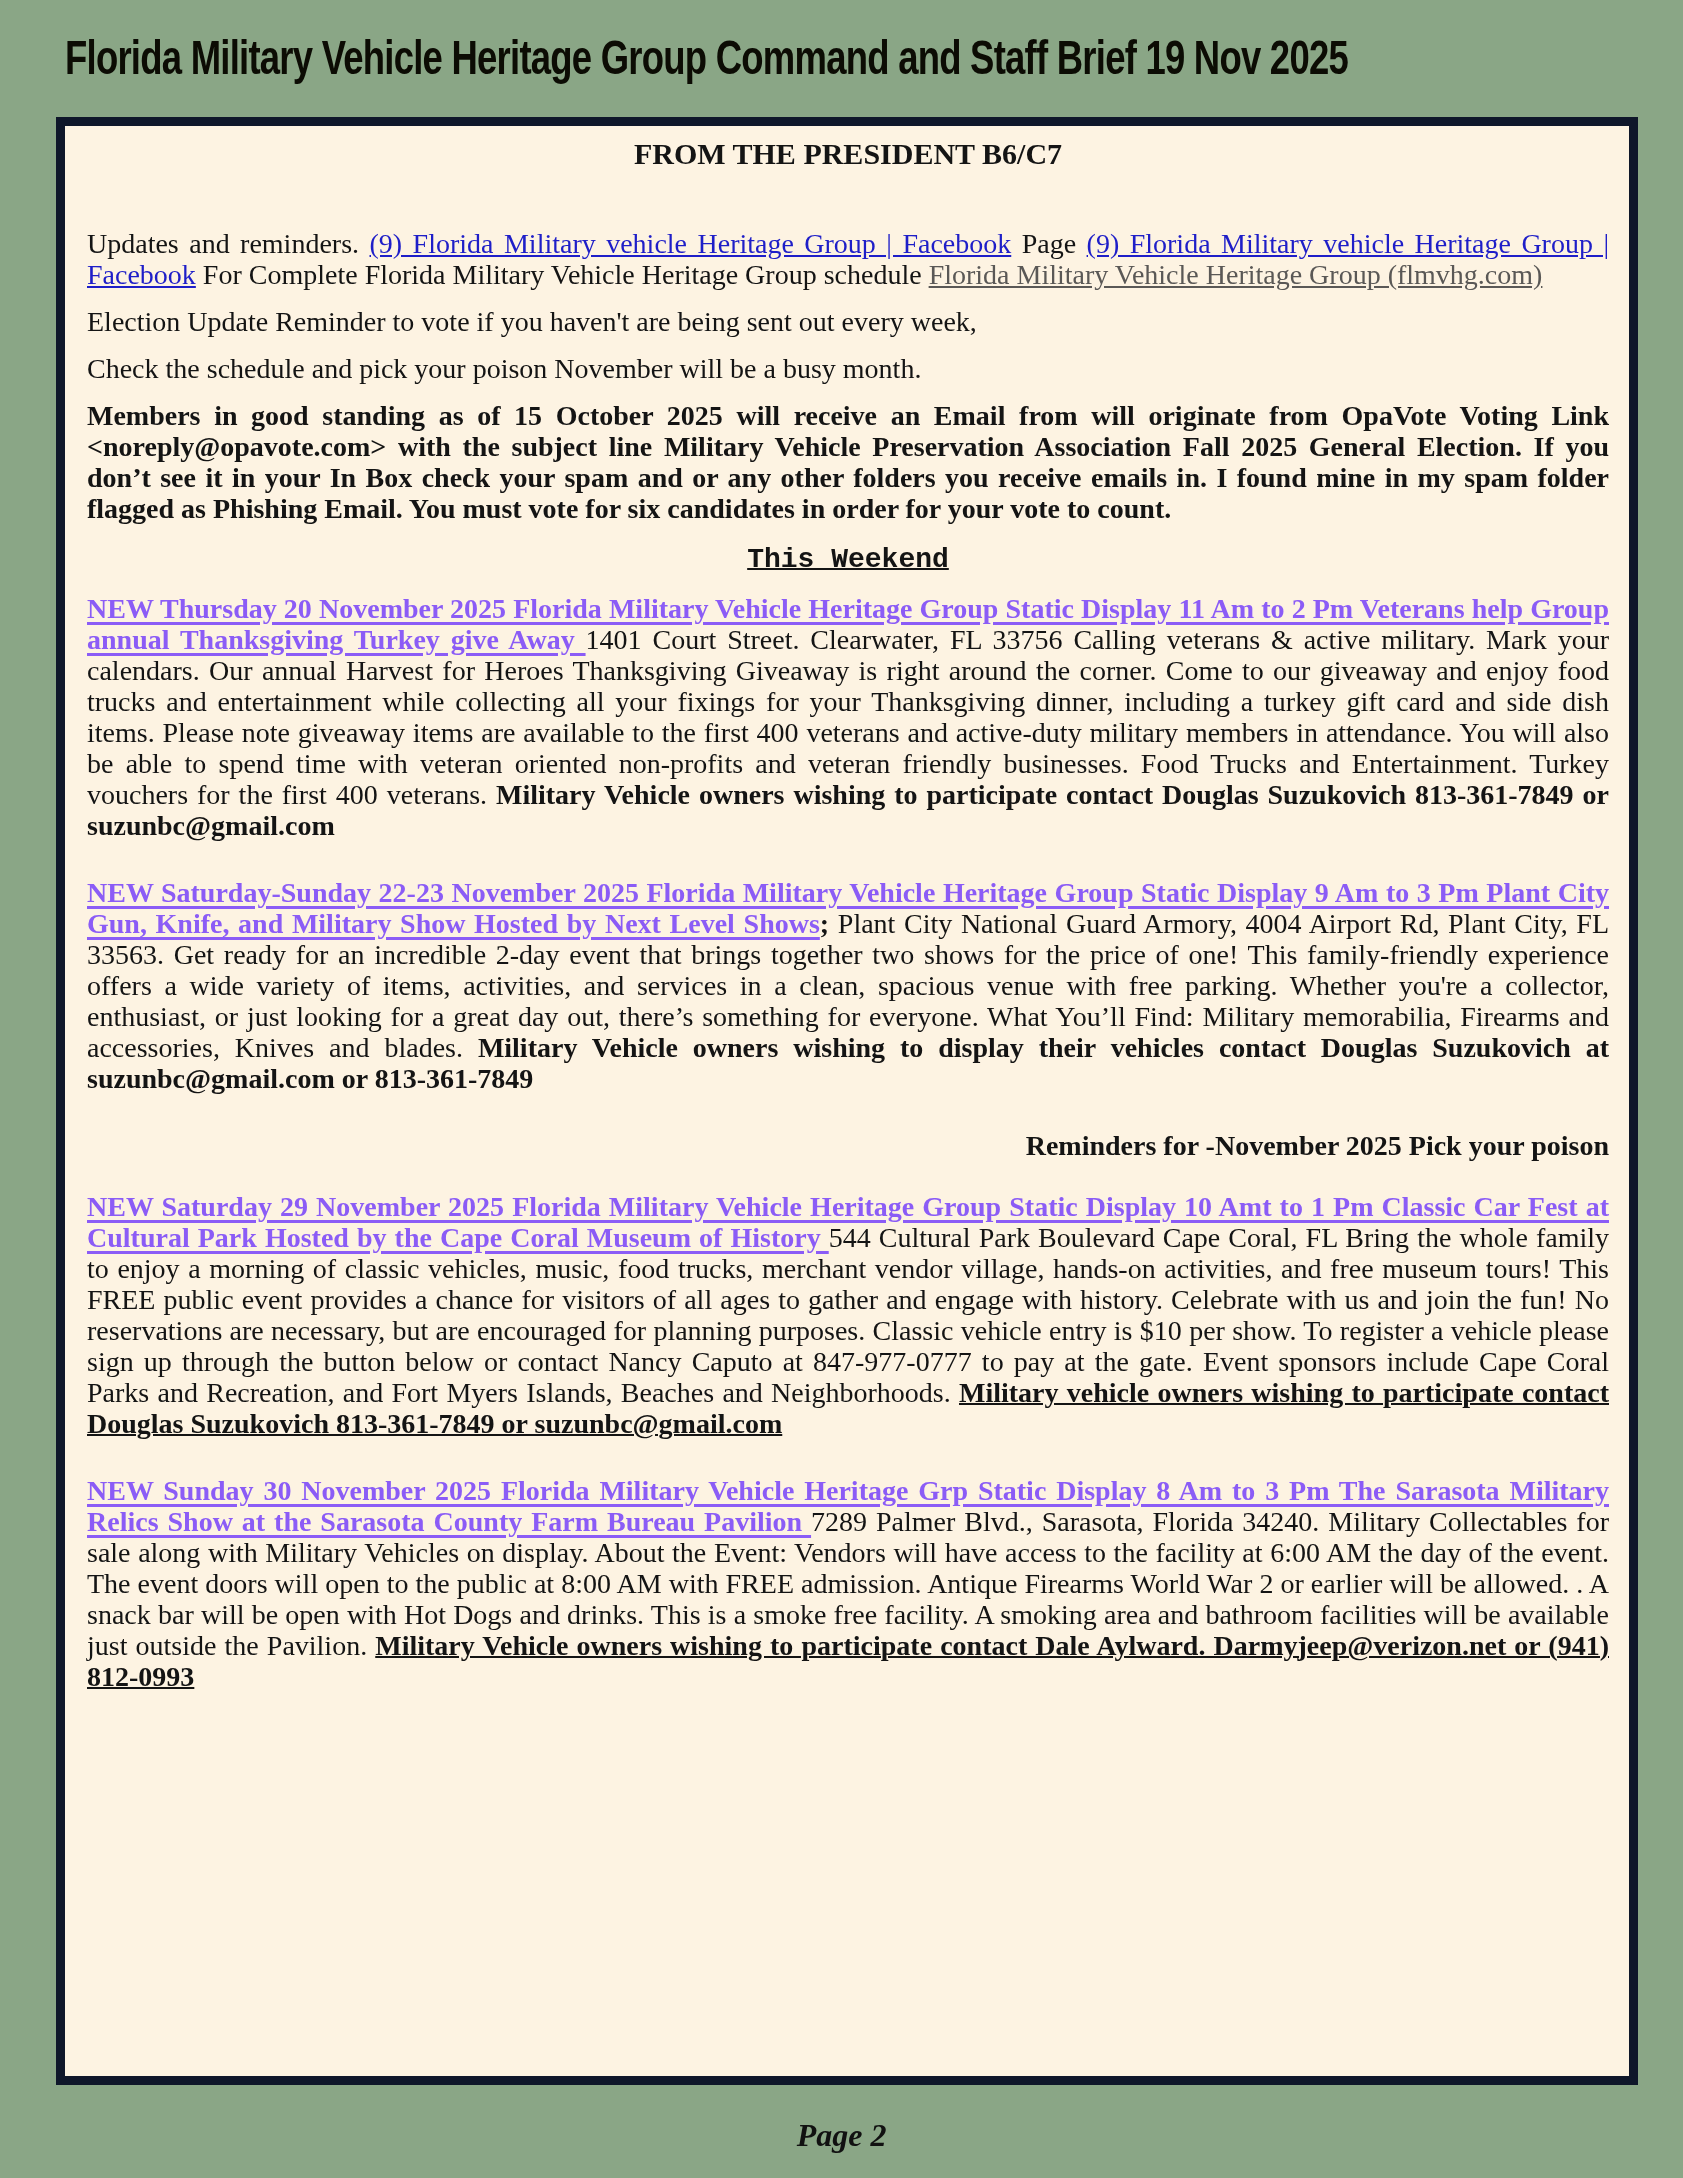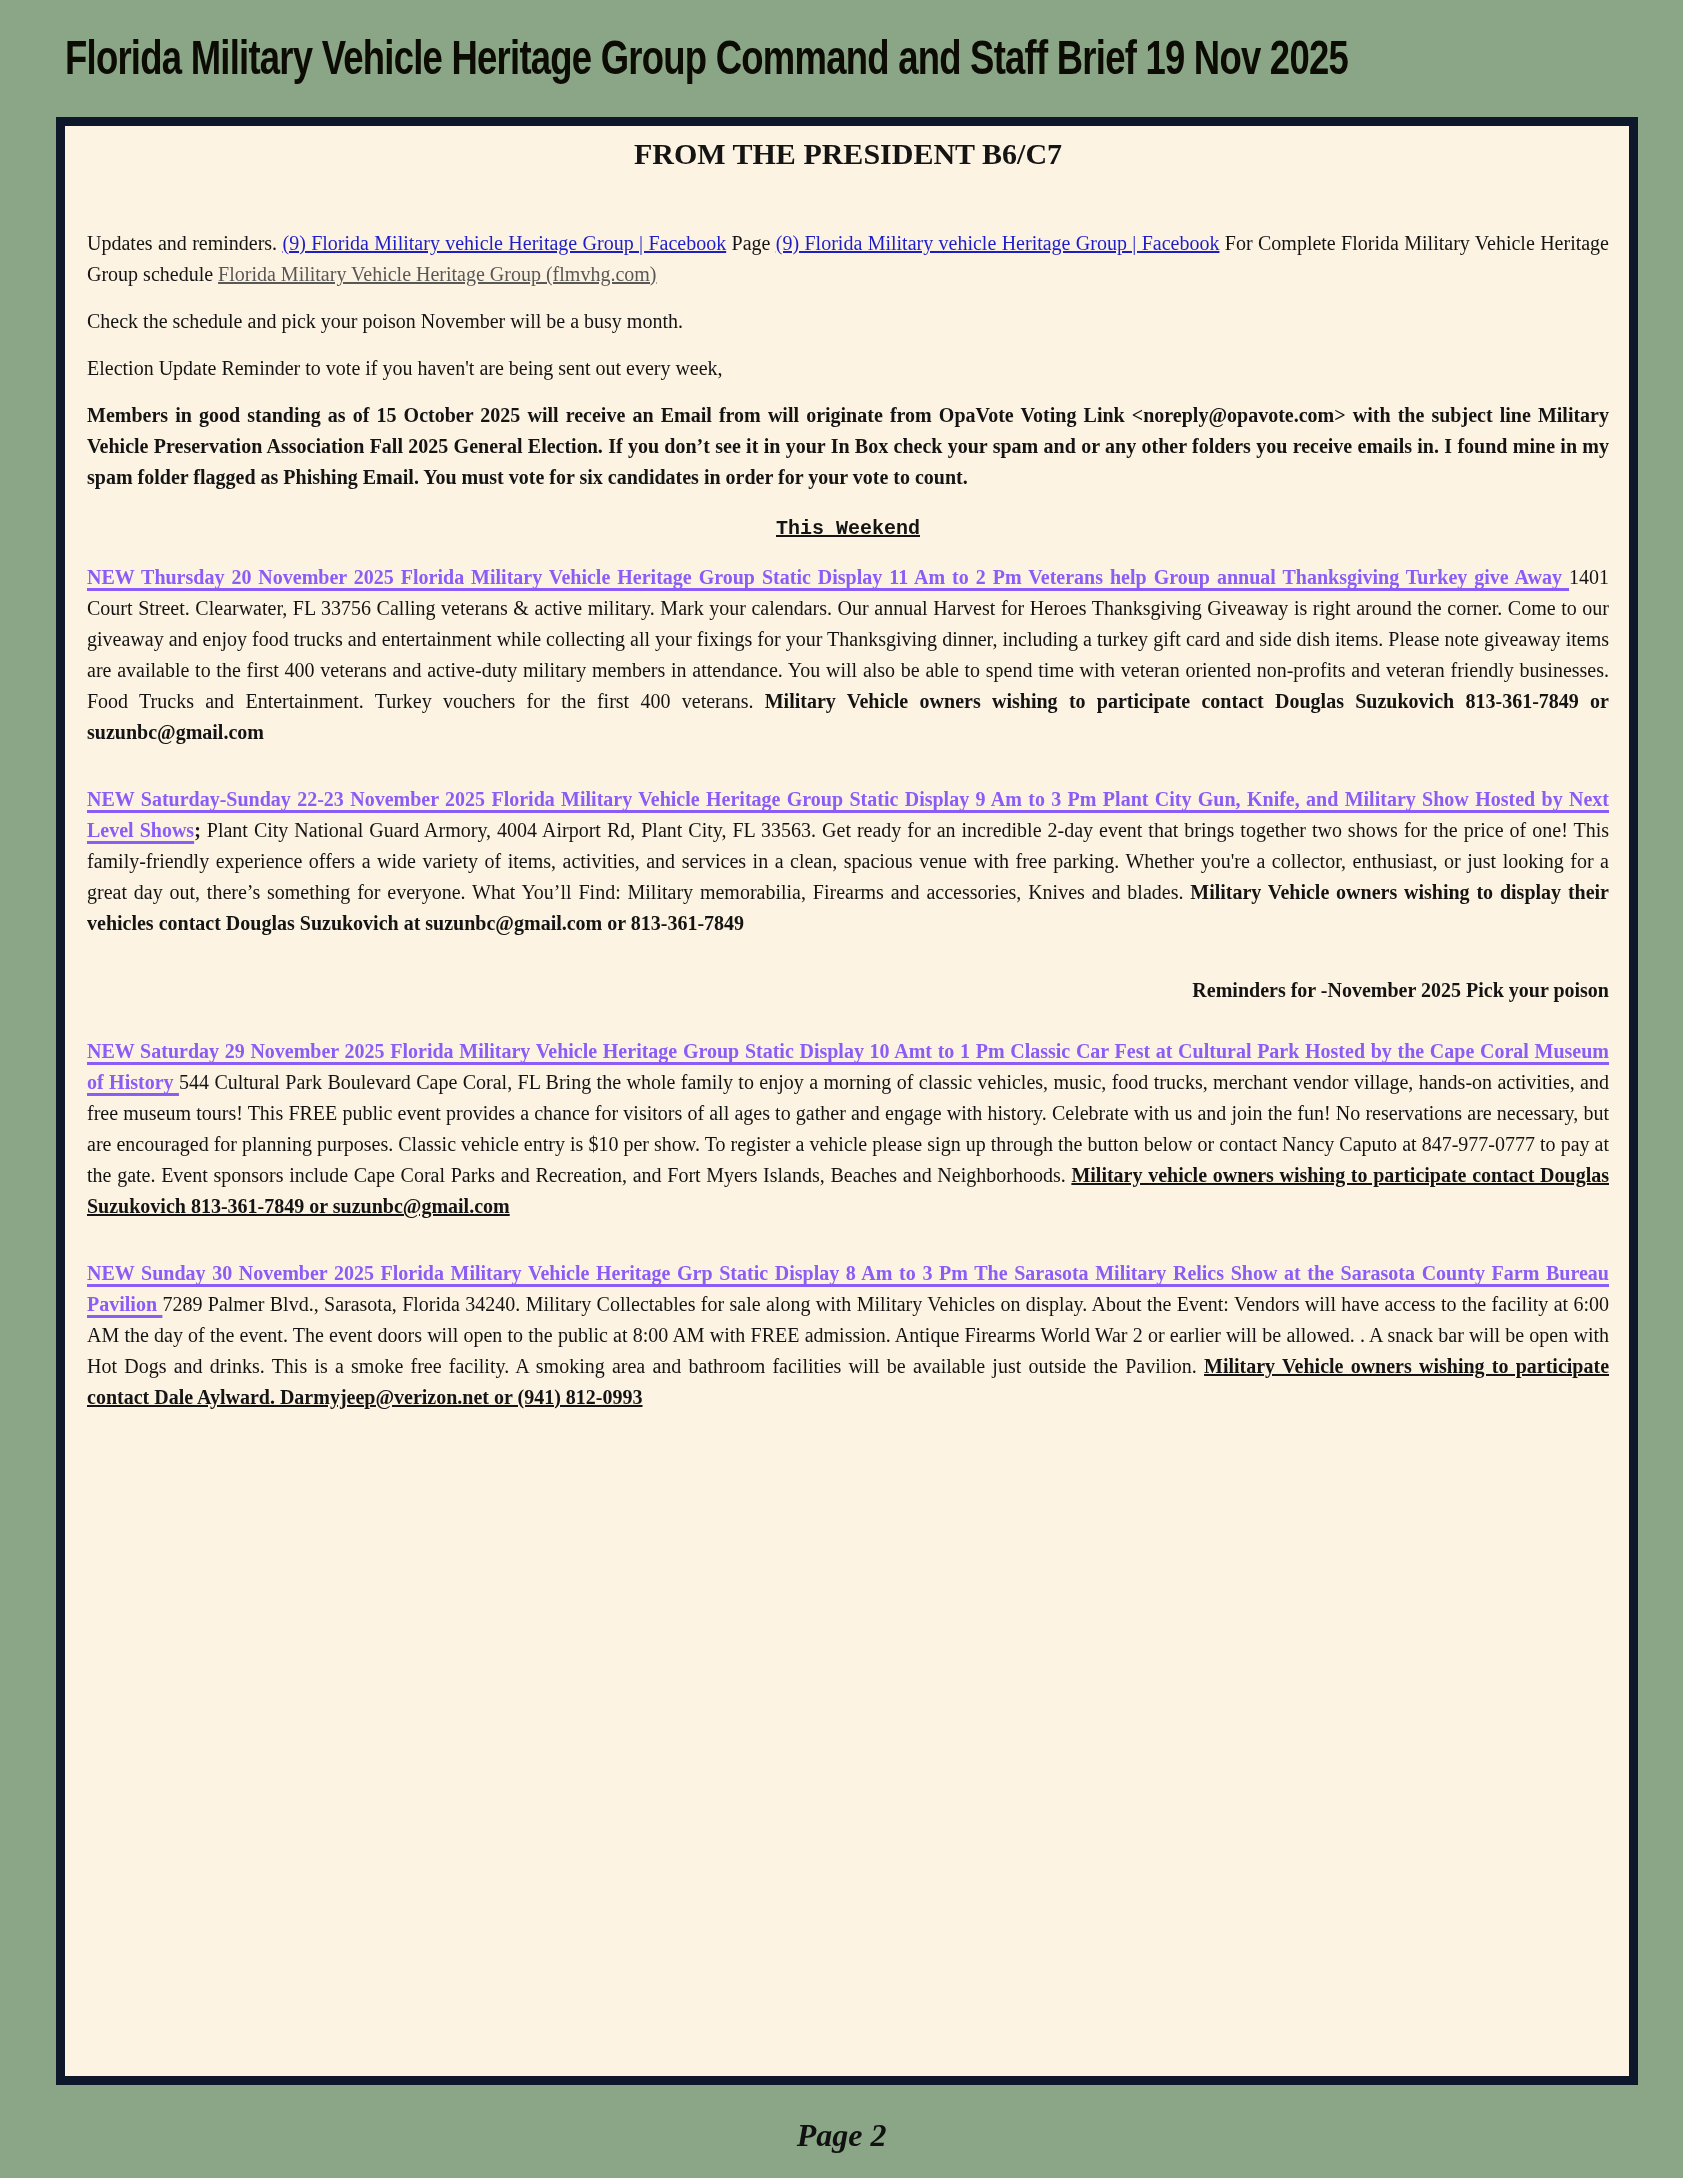--- a/index.html
+++ b/index.html
@@ -17,21 +17,21 @@
     transform: scaleX(0.76); transform-origin: left center;
   }
   .content-box {
     position: absolute; left: 56px; top: 117px;
     width: 1582px; height: 1968px; box-sizing: border-box;
     background: #FDF3E2;
     border: 9px solid #0f172a;
     padding: 10px 20px 0 22px;
     overflow: hidden;
   }
-  .block { font-size: 20px; line-height: 31px; margin: 0 0 16px; text-align: justify; }
+  .block { font-size: 28px; line-height: 31px; margin: 0 0 16px; text-align: justify; }
   .block.pres { text-align: center; font-size: 30px; margin: 2px 0 59px; }
   .block.weekend { text-align: center; margin: 20px 0 18px; font-family: Liberation Mono, monospace; }
   .block.reminders { text-align: right; margin: 28px 0 30px; }
   .block.event { margin-bottom: 36px; }
   .run.b  { font-weight: bold; }
   .run.bu { font-weight: bold; text-decoration: underline; text-decoration-thickness: 2px; }
   .run.r  { font-weight: bold; color: #8b5cf6; text-decoration: underline;
             text-decoration-thickness: 3px; text-underline-offset: 4px; }
   .run.l  { color: #1E1EC8; text-decoration: underline; }
   .run.g  { color: #5A5856; text-decoration: underline; }
@@ -43,22 +43,22 @@
 </style>
 </head>
 <body>
 
 <div class="page-title">Florida Military Vehicle Heritage Group  Command and Staff Brief 19 Nov 2025</div>
 
 <div class="content-box">
   <div id="doc-body">
       <div class="block pres"><span class="run b">FROM THE PRESIDENT B6/C7</span></div>
       <div class="block para"><span class="run n">Updates and reminders. </span><span class="run l">(9) Florida Military vehicle Heritage Group | Facebook</span><span class="run n">  Page  </span><span class="run l">(9) Florida Military vehicle Heritage Group | Facebook</span><span class="run n">  For Complete Florida Military Vehicle Heritage Group schedule </span><span class="run g">Florida Military Vehicle Heritage Group (flmvhg.com)</span></div>
+      <div class="block para"><span class="run n">Election Update  Reminder to vote if you haven't are being sent out every week,</span></div>
       <div class="block para"><span class="run n">Check the schedule and pick your poison November will be a busy month.</span></div>
-      <div class="block para"><span class="run n">Election Update  Reminder to vote if you haven't are being sent out every week,</span></div>
       <div class="block para"><span class="run b">Members in good standing as of 15 October 2025 will receive an Email from will originate from OpaVote Voting Link &lt;noreply@opavote.com&gt; with the subject line Military Vehicle Preservation Association Fall 2025 General Election. If you don’t see it in your In Box  check your spam and or any other folders you receive emails in. I found mine in my spam folder flagged as Phishing Email. You must vote for six candidates in order for your vote to count.</span></div>
       <div class="block weekend"><span class="run bu">This Weekend</span></div>
       <div class="block event"><span class="run r">NEW Thursday 20 November 2025 Florida Military Vehicle Heritage Group Static Display 11 Am to 2 Pm Veterans help  Group annual Thanksgiving Turkey give Away </span><span class="run n">1401 Court Street. Clearwater, FL 33756 Calling veterans &amp; active military. Mark your calendars. Our annual Harvest for Heroes Thanksgiving Giveaway is right around the corner. Come to our giveaway and enjoy food trucks and entertainment while collecting all your fixings for your Thanksgiving dinner, including a turkey gift card and side dish items. Please note giveaway items are available to the first 400 veterans and active-duty military members in attendance. You will also be able to spend time with veteran oriented non-profits and veteran friendly businesses. Food Trucks and Entertainment. Turkey vouchers for the first 400 veterans. </span><span class="run b">Military Vehicle owners wishing to participate contact Douglas  Suzukovich 813-361-7849 or suzunbc@gmail.com</span></div>
       <div class="block event"><span class="run r">NEW Saturday-Sunday 22-23  November 2025  Florida Military Vehicle Heritage Group Static Display 9 Am to 3 Pm Plant City Gun, Knife, and Military Show Hosted by Next Level Shows</span><span class="run b">;</span><span class="run n"> Plant City National Guard Armory, 4004 Airport Rd, Plant City, FL 33563.  Get ready for an incredible 2-day event that brings together two shows for the price of one! This family-friendly experience offers a wide variety of items, activities, and services in a clean, spacious venue with free parking. Whether you're a collector, enthusiast, or just looking for a great day out, there’s something for everyone. What You’ll Find: Military memorabilia, Firearms and accessories, Knives and blades. </span><span class="run b">Military Vehicle owners wishing to display their vehicles contact Douglas Suzukovich at suzunbc@gmail.com or 813-361-7849</span></div>
       <div class="block reminders"><span class="run b">Reminders for -November 2025 Pick your poison</span></div>
       <div class="block event"><span class="run r">NEW Saturday 29 November 2025 Florida Military Vehicle Heritage Group Static Display 10 Amt to 1 Pm Classic Car Fest at Cultural Park Hosted by the Cape Coral Museum of History </span><span class="run n">544 Cultural Park Boulevard Cape Coral, FL Bring the whole family to enjoy a morning of classic vehicles, music, food trucks, merchant vendor village, hands-on activities, and free museum tours! This FREE public event provides a chance for visitors of all ages to gather and engage with history. Celebrate with us and join the fun! No reservations are necessary, but are encouraged for planning purposes. Classic vehicle entry is $10 per show. To register a vehicle please sign up through the button below or contact Nancy Caputo at 847-977-0777 to pay at the gate. Event sponsors include Cape Coral Parks and Recreation, and Fort Myers Islands, Beaches and Neighborhoods.  </span><span class="run bu">Military vehicle owners wishing to participate contact  Douglas Suzukovich 813-361-7849 or suzunbc@gmail.com</span></div>
       <div class="block event"><span class="run r">NEW Sunday 30 November 2025 Florida Military Vehicle Heritage Grp Static Display 8 Am to 3 Pm The Sarasota Military Relics Show at the Sarasota County Farm Bureau Pavilion </span><span class="run n">7289 Palmer Blvd., Sarasota, Florida 34240. Military Collectables for sale along with Military Vehicles on display. About the Event: Vendors will have access to the facility at 6:00 AM the day of the event. The event doors will open to the public at 8:00 AM with FREE admission. Antique Firearms World War 2 or earlier will be allowed. . A snack bar will be open with Hot Dogs and drinks. This is a smoke free facility. A smoking area and bathroom facilities will be available just outside the Pavilion. </span><span class="run bu">Military Vehicle owners wishing to participate contact Dale Aylward. Darmyjeep@verizon.net or (941) 812-0993</span></div>
     </div>
 </div>
 

